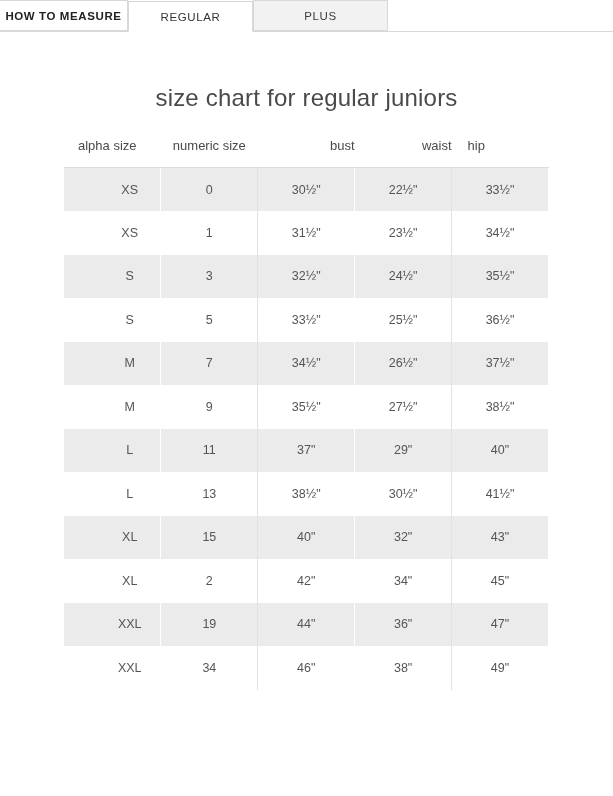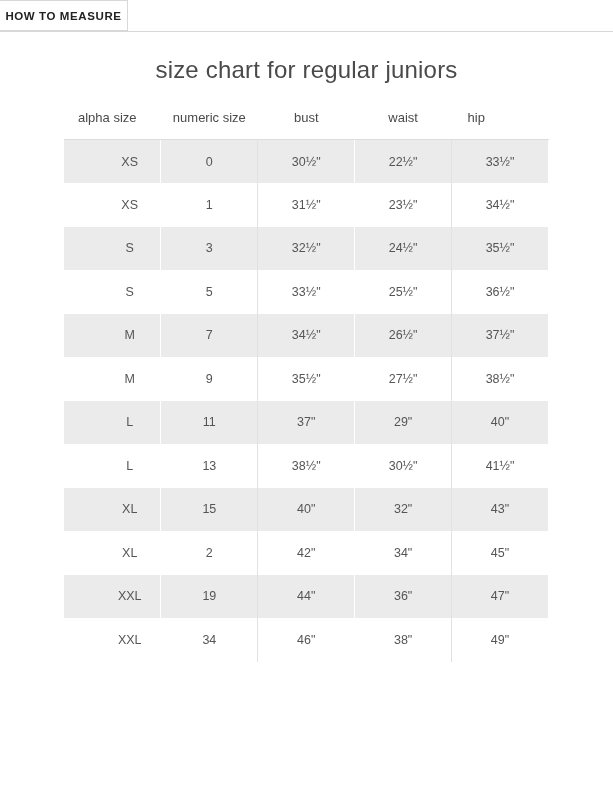--- a/index.html
+++ b/index.html
@@ -58,21 +58,21 @@
     width: 135px;
     background: #f2f2f2;
   }
 
   
   .title {
     text-align: center;
     font-size: 24px;
     color: #4a4a4a;
     font-weight: normal;
-    margin: 24px 0 26px 0;
+    margin: 52px 0 26px 0;
     letter-spacing: 0.2px;
   }
 
   
   .table-wrap {
     padding: 0 64px;
   }
   table {
     width: 100%;
     border-collapse: collapse;
@@ -81,21 +81,21 @@
   thead th {
     font-size: 13px;
     font-weight: normal;
     color: #4a4a4a;
     text-align: center;
     padding: 0 0 14px 0;
     border-bottom: 1px solid #dcdcdc;
   }
   thead th.alpha { text-align: left; padding-left: 14px; }
   thead th.numeric { text-align: center; }
-  thead th.bust, thead th.waist { text-align: center; }
+  thead th.bust, thead th.waist { text-align: right; }
   thead th.hip { text-align: left; padding-left: 16px; }
 
   tbody td {
     height: 43.5px;
     font-size: 12.5px;
     color: #555;
     text-align: center;
     border-right: 1px solid #ffffff;
   }
   tbody tr.shade td { background: #ebebeb; }
@@ -109,20 +109,26 @@
 
   tbody tr.plain td.col-numeric,
   tbody tr.plain td.col-waist { border-left-color: #e2e2e2; border-right-color: #e2e2e2; }
 </style>
 </head>
 <body>
 
 <div class="tabbar">
   <div class="tab how">
     <span>HOW TO MEASURE</span>
+  </div>
+  <div class="tab regular">
+    <span>REGULAR</span>
+  </div>
+  <div class="tab plus">
+    <span>PLUS</span>
   </div>
 </div>
 
 <h1 class="title">size chart for regular juniors</h1>
 
 <div class="table-wrap">
   <table>
     <thead>
       <tr>
         <th class="alpha">alpha size</th>

